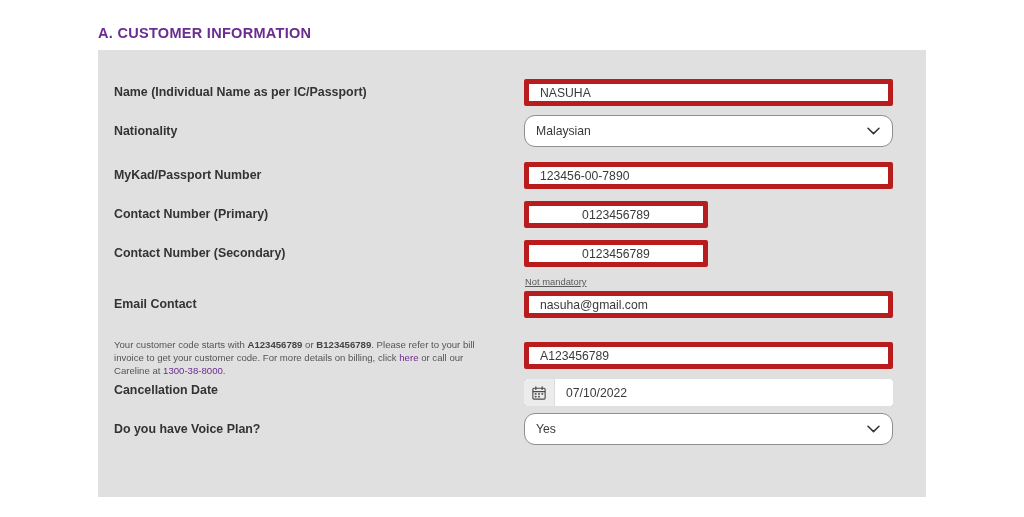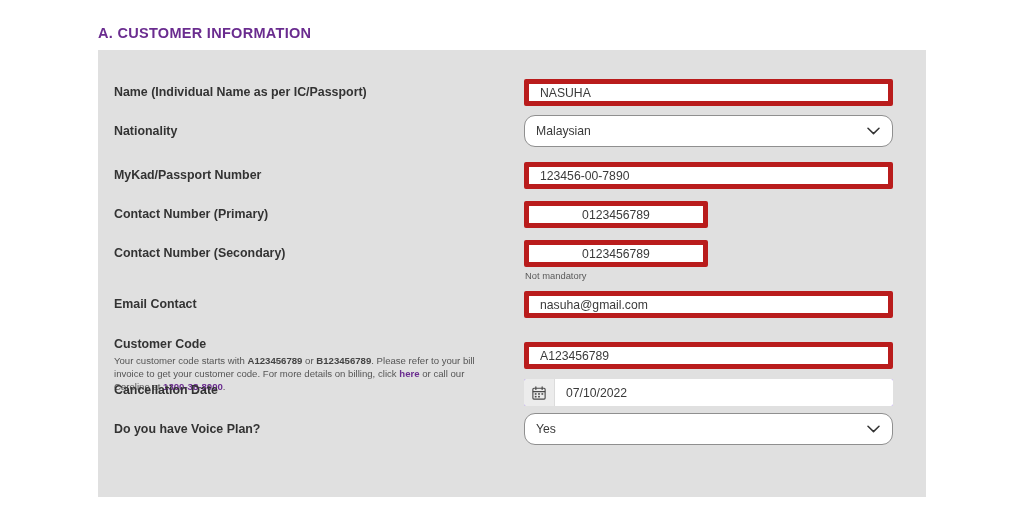--- a/index.html
+++ b/index.html
@@ -65,21 +65,21 @@
     margin-top: 2px;
     font-size: 9.6px;
     font-weight: normal;
     color: #555555;
     line-height: 13px;
     width: 372px;
   }
   .helper-block b { font-weight: bold; color: #444; }
   .link {
     color: #6a2c8f;
-    font-weight: bold;
+    font-weight: normal;
     text-decoration: none;
   }
 
   
   .input-col {
     position: absolute;
     left: 426px;
   }
   .txt {
     box-sizing: border-box;
@@ -117,22 +117,23 @@
     right: 12px;
     top: 50%;
     transform: translateY(-50%);
     display: flex;
     align-items: center;
   }
 
   .note {
     font-size: 9.4px;
     color: #5a5a5a;
-    margin-top: 3px;
+    margin-top: 9px;
     padding-left: 1px;
+    text-decoration: underline;
   }
 
   
   .date-group {
     display: flex;
     align-items: stretch;
     width: 369px;
     height: 27px;
     background: #8b5cf6;
     border-radius: 2px;
@@ -225,21 +226,20 @@
       <div class="label-col">
         <div class="field-label">Email Contact</div>
       </div>
       <div class="input-col" style="top:-5px;">
         <input class="txt wide" type="text" value="nasuha@gmail.com" style="">
       </div>
     </div>
 
     <div class="row" style="top:286px;">
       <div class="label-col">
-        <div class="field-label">Customer Code</div>
         <div class="helper-block">
           <span>Your customer code starts with </span><b>A123456789</b><span> or </span><b>B123456789</b><span>. Please refer to your bill invoice to get your customer code. For more details on billing, click </span><a class="link" href="#">here</a><span> or call our Careline at </span><a class="link" href="#">1300-38-8000</a><span>.</span>
         </div>
       </div>
       <div class="input-col" style="top:6px;">
         <input class="txt wide" type="text" value="A123456789" style="">
       </div>
     </div>
 
     <div class="row" style="top:332px;">

